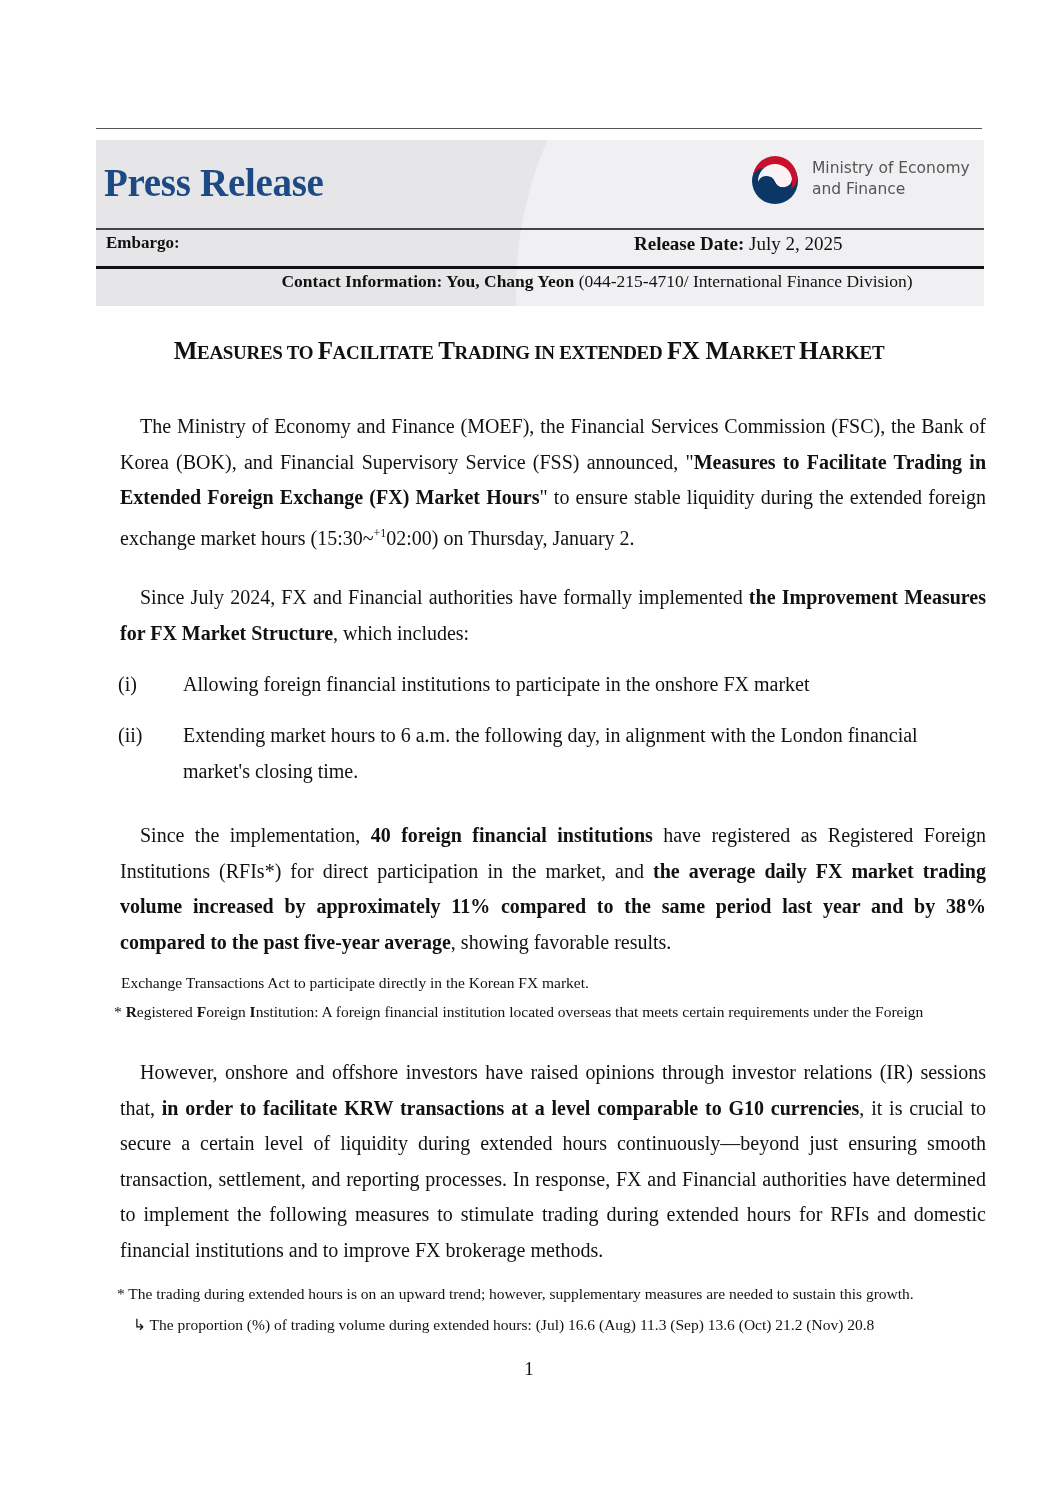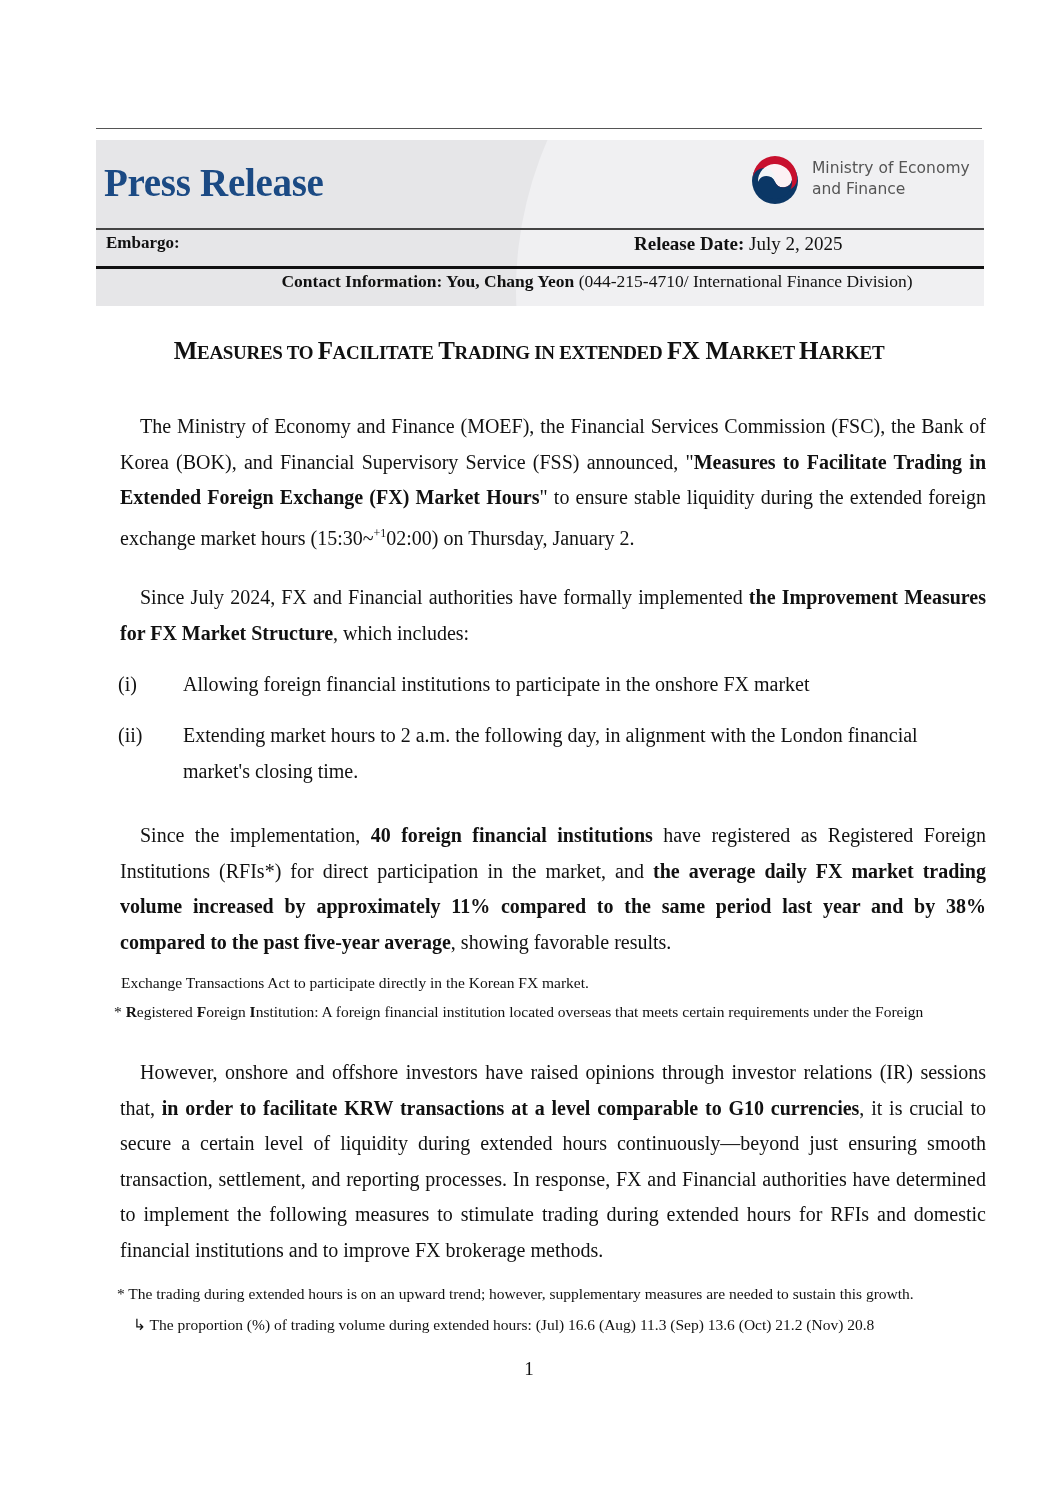--- a/index.html
+++ b/index.html
@@ -69,21 +69,21 @@
 <div class="para" style="top:580px;">
   <span class="ind"></span><span>Since July 2024, FX and Financial authorities have formally implemented </span><b>the Improvement Measures for FX Market Structure</b><span>, which includes:</span>
 </div>
 
 <div class="list-item" style="top:667px;">
   <span class="num">(i)</span>
   <span class="txt">Allowing foreign financial institutions to participate in the onshore FX market</span>
 </div>
 <div class="list-item" style="top:718px;">
   <span class="num">(ii)</span>
-  <span class="txt">Extending market hours to 2 a.m. the following day, in alignment with the London financial market's closing time.</span>
+  <span class="txt">Extending market hours to 6 a.m. the following day, in alignment with the London financial market's closing time.</span>
 </div>
 
 <div class="para" style="top:818px;">
   <span class="ind"></span><span>Since the implementation, </span><b>40 foreign financial institutions</b><span> have registered as Registered Foreign Institutions (RFIs*) for direct participation in the market, and </span><b>the average daily FX market trading volume increased by approximately 11% compared to the same period last year and by 38% compared to the past five-year average</b><span>, showing favorable results.</span>
 </div>
 
 <div class="note" style="left:114px; top:968px; width:850px;">
   <div style="padding-left:7px;">Exchange Transactions Act to participate directly in the Korean FX market.</div>
   <div><span>* </span><b>R</b><span>egistered </span><b>F</b><span>oreign </span><b>I</b><span>nstitution: A foreign financial institution located overseas that meets certain requirements under the Foreign</span></div>
 </div>

